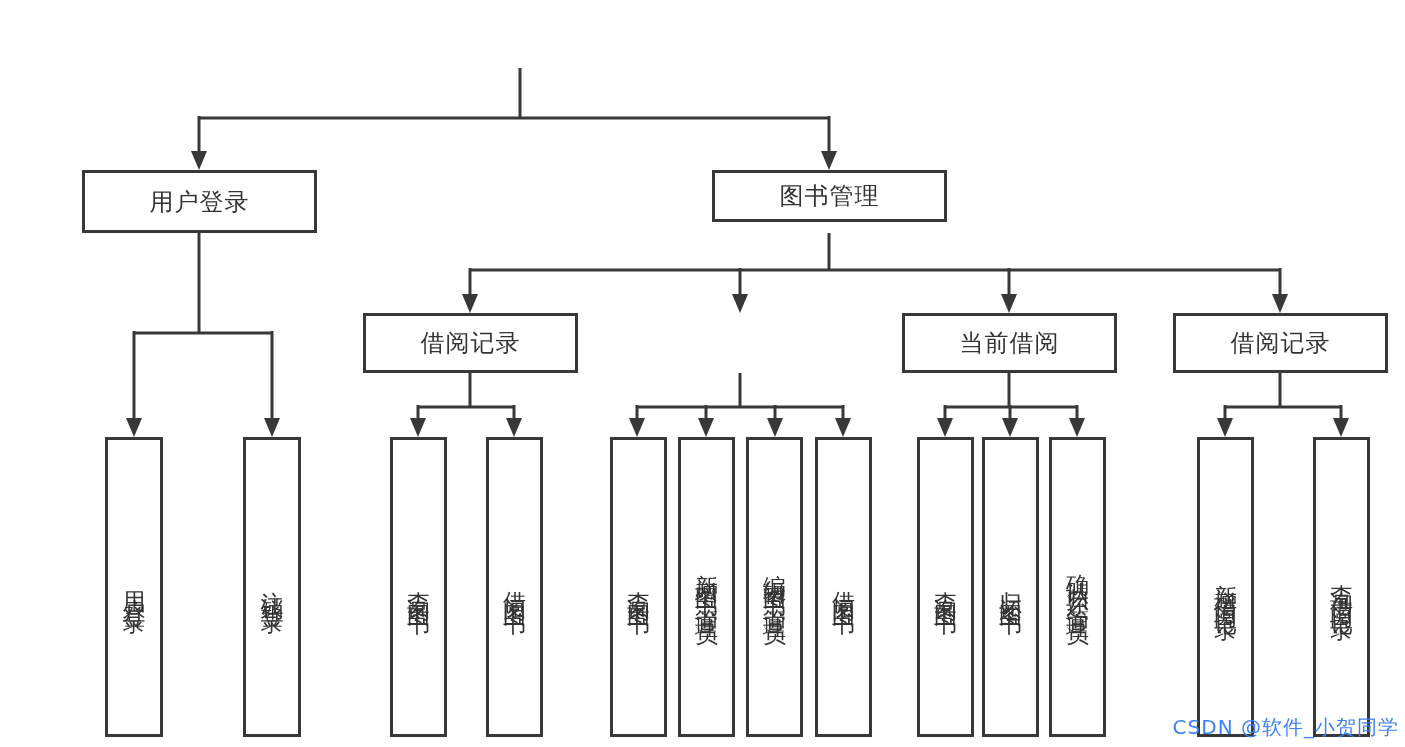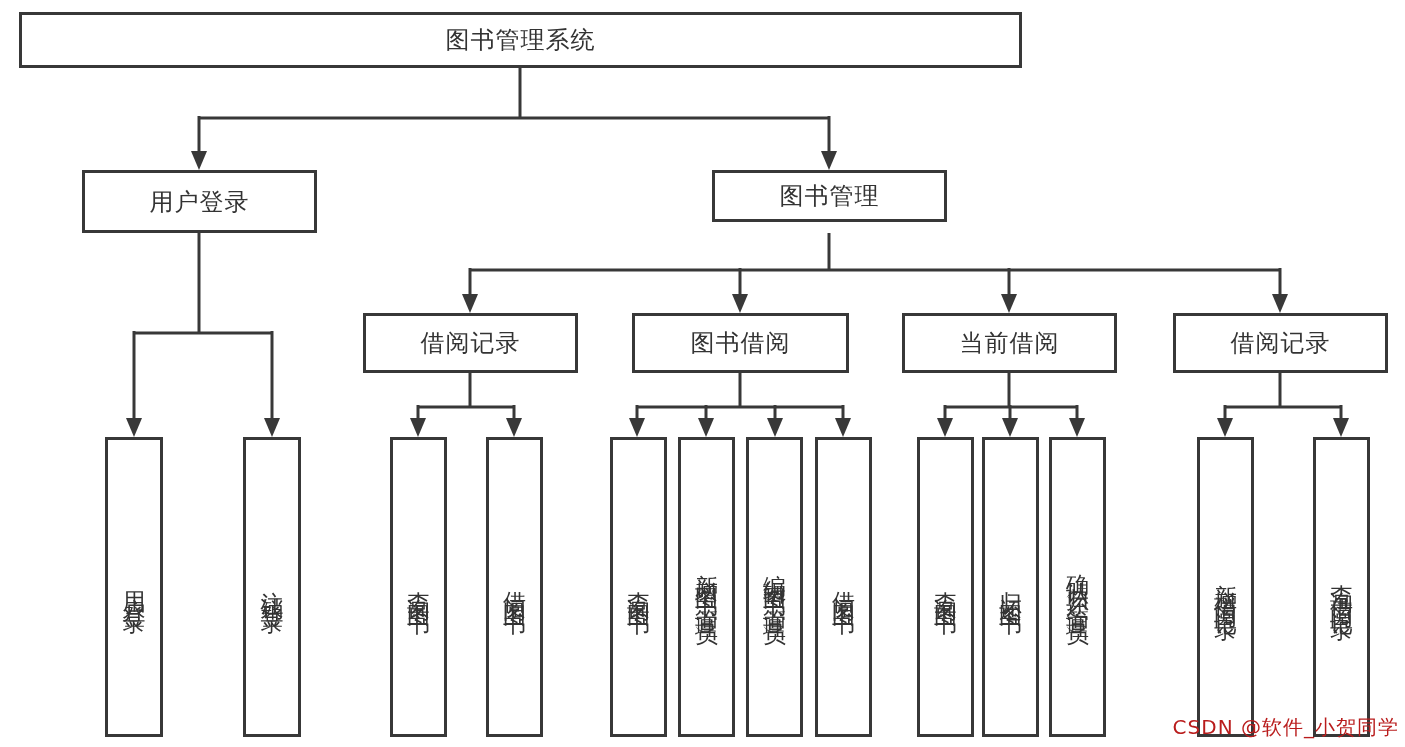--- a/index.html
+++ b/index.html
@@ -32,21 +32,21 @@
     text-orientation:mixed;
     font-size:23px;
     letter-spacing:7px;
     line-height:51px;
   }
   .watermark{
     position:absolute;
     right:6px;
     bottom:6px;
     font-size:20px;
-    color:#b91c1c;
+    color:#3b82f6;
     letter-spacing:1px;
     z-index:2;
     white-space:nowrap;
   }
 </style>
 </head>
 <body>
 
 <div class="stage">
 
@@ -109,27 +109,25 @@
       <polygon points="767,418 783,418 775,437"></polygon>
       <polygon points="835,418 851,418 843,437"></polygon>
       <polygon points="937,418 953,418 945,437"></polygon>
       <polygon points="1002,418 1018,418 1010,437"></polygon>
       <polygon points="1069,418 1085,418 1077,437"></polygon>
       <polygon points="1217,418 1233,418 1225,437"></polygon>
       <polygon points="1333,418 1349,418 1341,437"></polygon>
     </g>
   </svg>
 
-  <div class="node h" style="left:19px;top:12px;width:1003px;height:56px">图书管理系统</div>
 
   <div class="node h" style="left:82px;top:170px;width:235px;height:63px">用户登录</div>
   <div class="node h" style="left:712px;top:170px;width:235px;height:52px">图书管理</div>
 
   <div class="node h" style="left:363px;top:313px;width:215px;height:60px">借阅记录</div>
-  <div class="node h" style="left:632px;top:313px;width:217px;height:60px">图书借阅</div>
   <div class="node h" style="left:1173px;top:313px;width:215px;height:60px">借阅记录</div>
   <div class="node h" style="left:902px;top:313px;width:215px;height:60px">当前借阅</div>
 
   <div class="node v" style="left:105px;top:437px;width:58px;height:300px">用户登录</div>
   <div class="node v" style="left:243px;top:437px;width:58px;height:300px">注销登录</div>
 
   <div class="node v" style="left:390px;top:437px;width:57px;height:300px">查询图书</div>
   <div class="node v" style="left:486px;top:437px;width:57px;height:300px">借阅图书</div>
 
   <div class="node v" style="left:610px;top:437px;width:57px;height:300px">查询图书</div>

